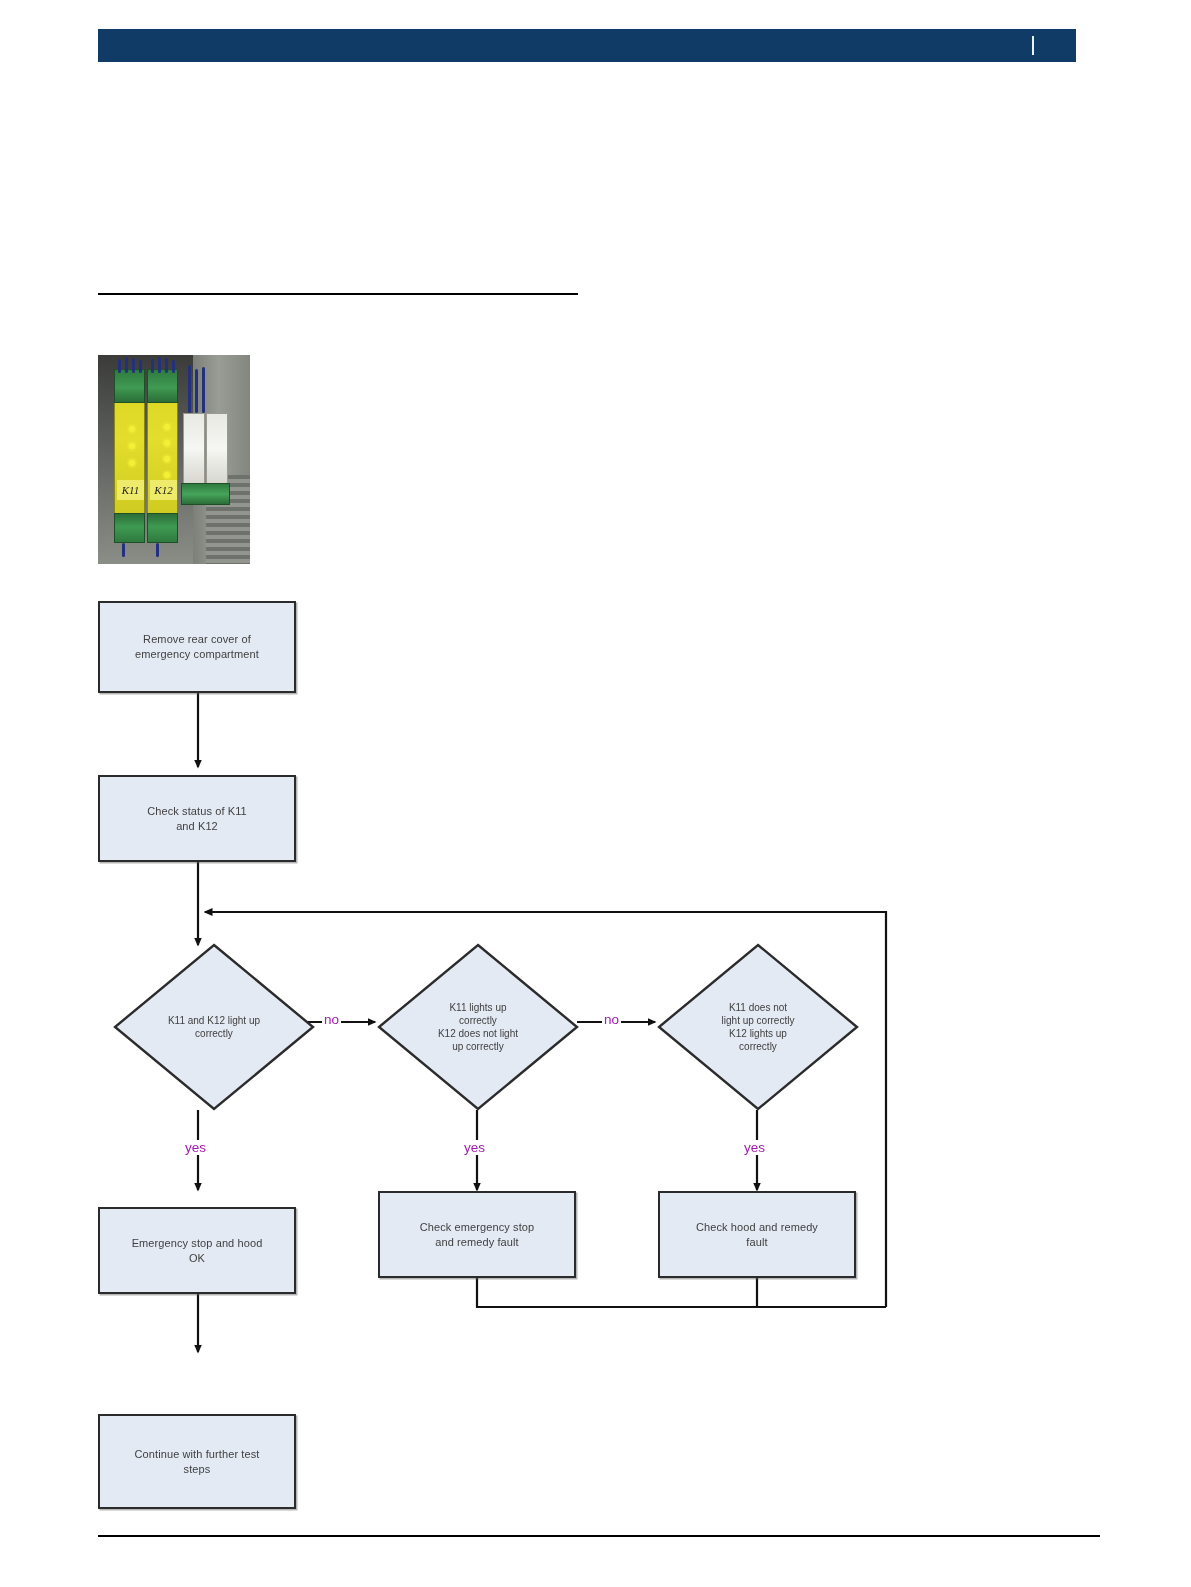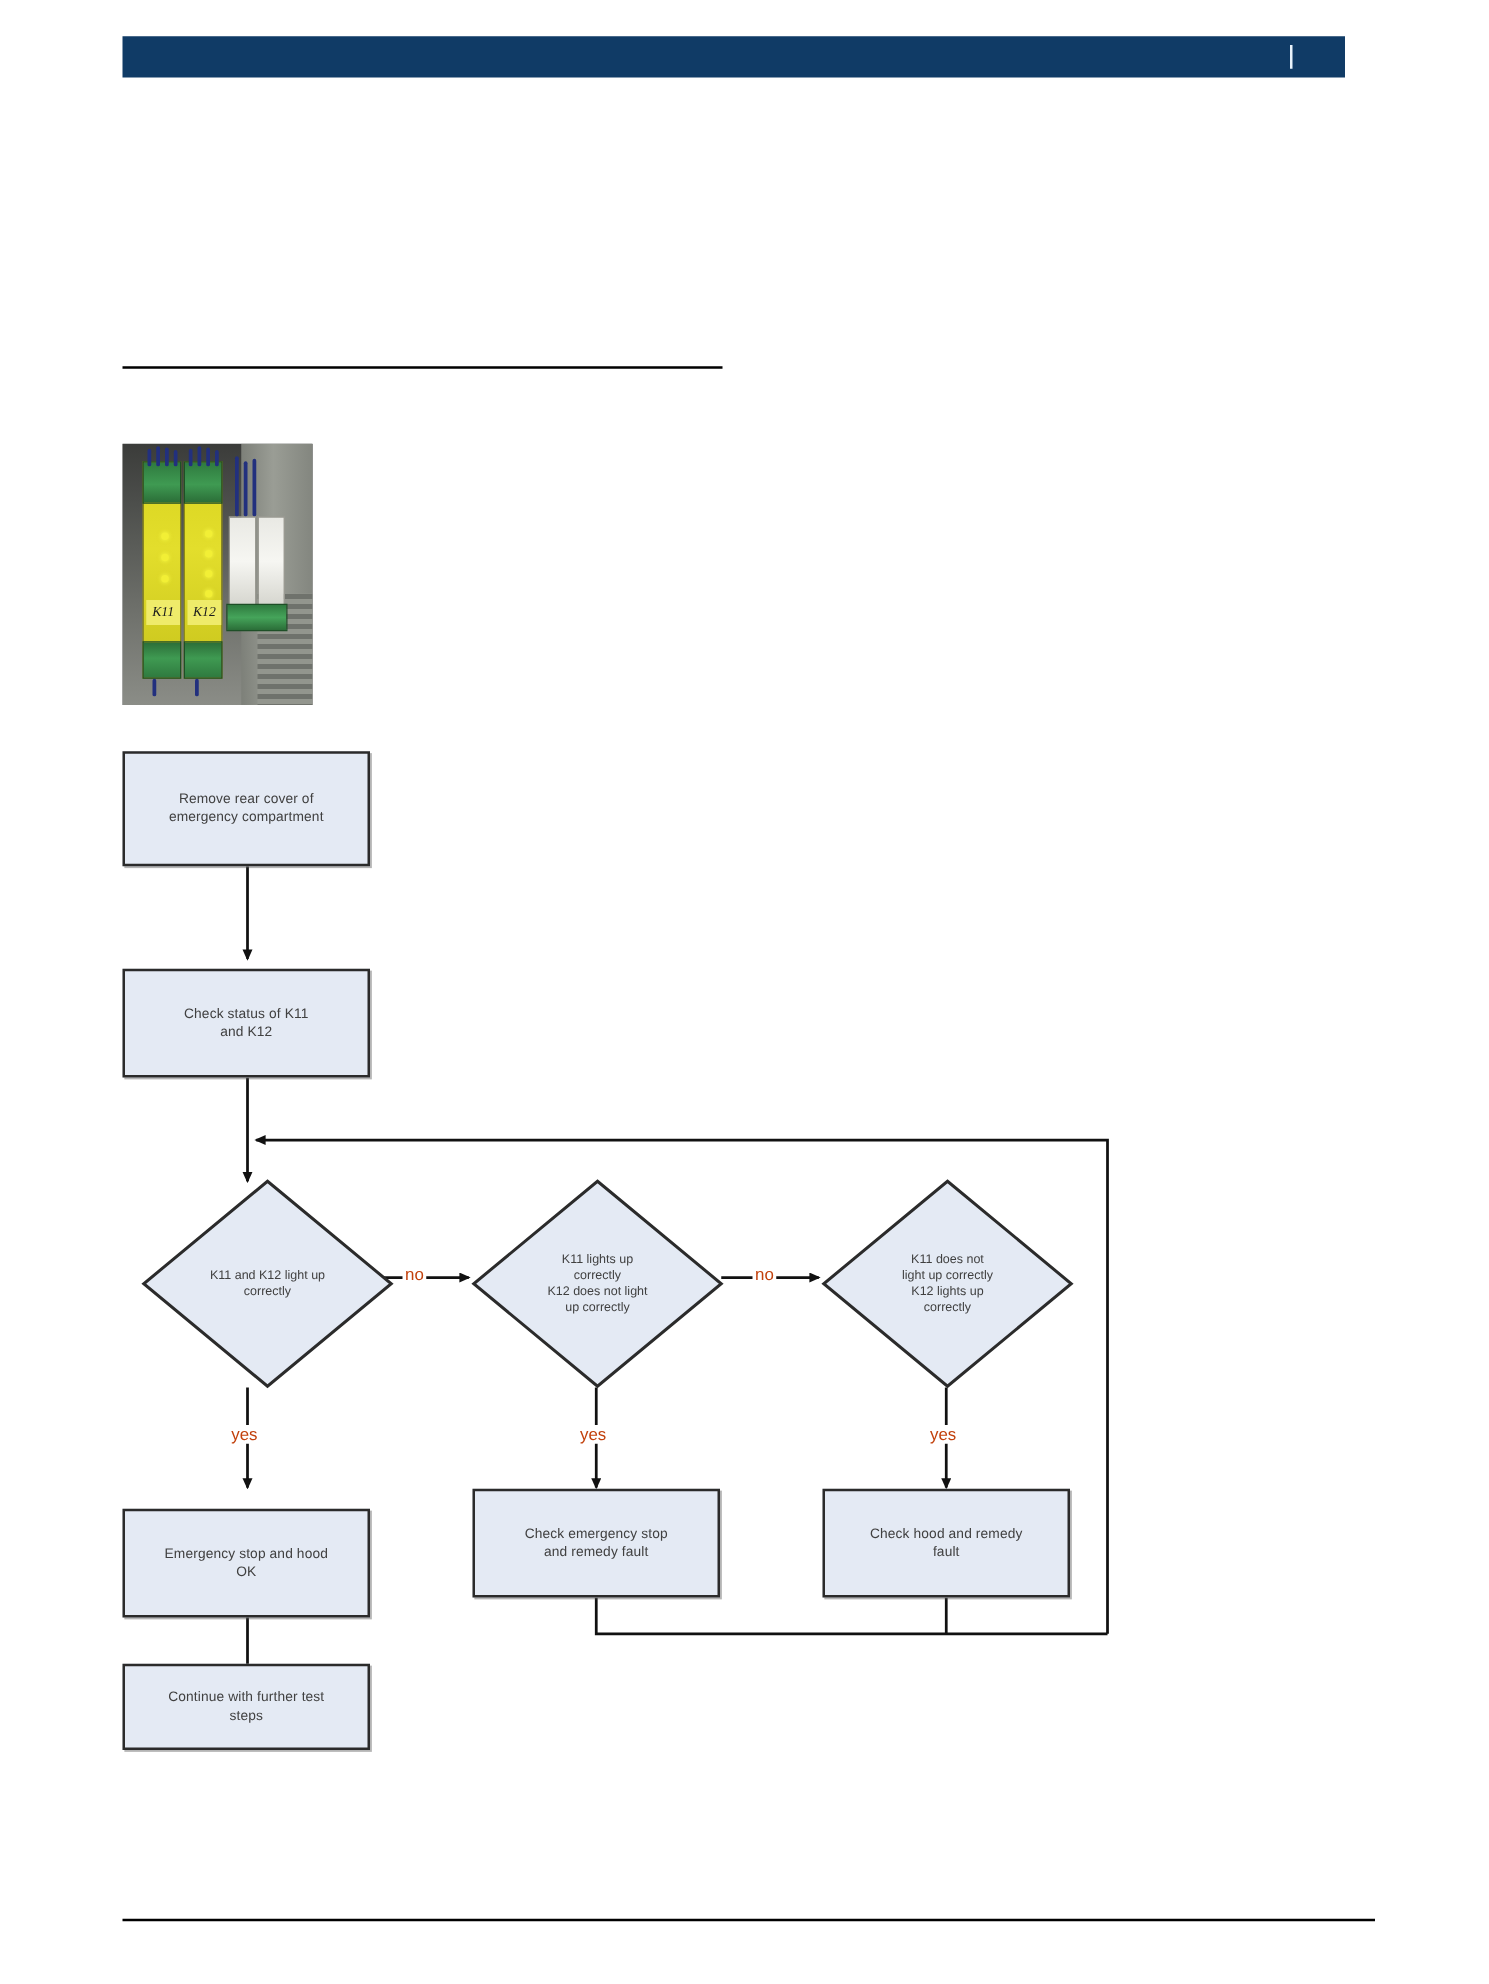--- a/index.html
+++ b/index.html
@@ -182,21 +182,21 @@
     display: flex;
     align-items: center;
     justify-content: center;
     text-align: center;
     color: #404040;
     font-size: 10px;
     line-height: 1.32;
   }
   .edge-label {
     position: absolute;
-    color: #c2410c;
+    color: #a21caf;
     font-size: 13.5px;
     background: #ffffff;
     padding: 0 2px;
     white-space: nowrap;
   }
 </style>
 </head>
 <body>
 
 <div id="page">
@@ -353,21 +353,21 @@
     </div>
   </div>
 
   <div class="node proc" style="left:658px; top:1191px; width:198px; height:87px;">
     <div>
       <span>Check hood and remedy</span><br>
       <span>fault</span>
     </div>
   </div>
 
-  <div class="node proc" style="left:98px; top:1331px; width:198px; height:69px;">
+  <div class="node proc" style="left:98px; top:1414px; width:198px; height:95px;">
     <div>
       <span>Continue with further test</span><br>
       <span>steps</span>
     </div>
   </div>
 
   <div class="rule" id="rule-bottom"></div>
 
 </div>
 

